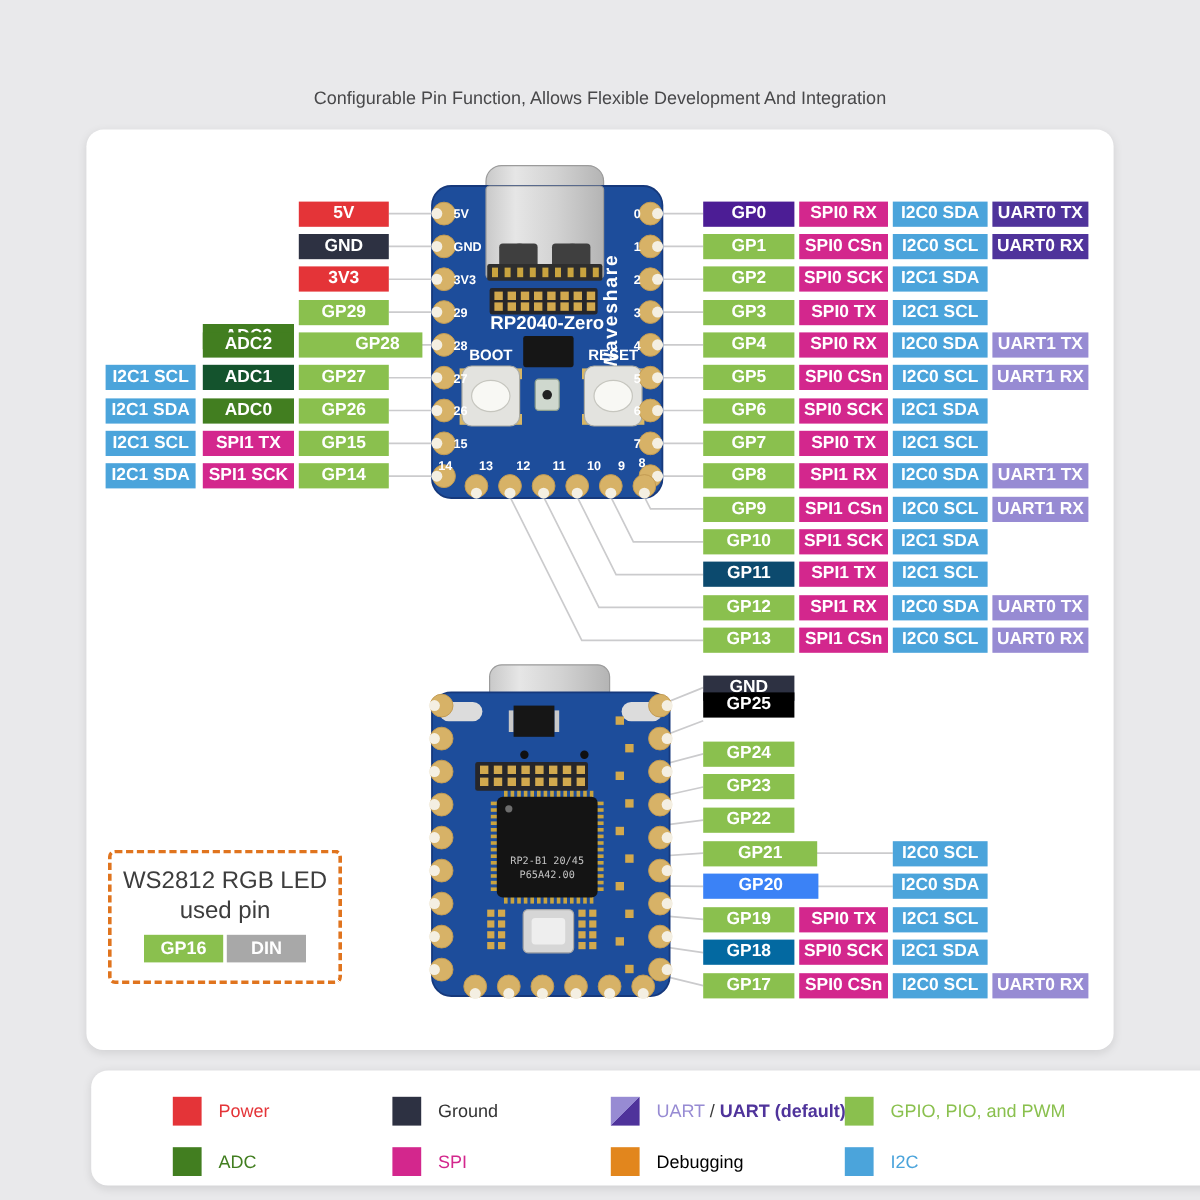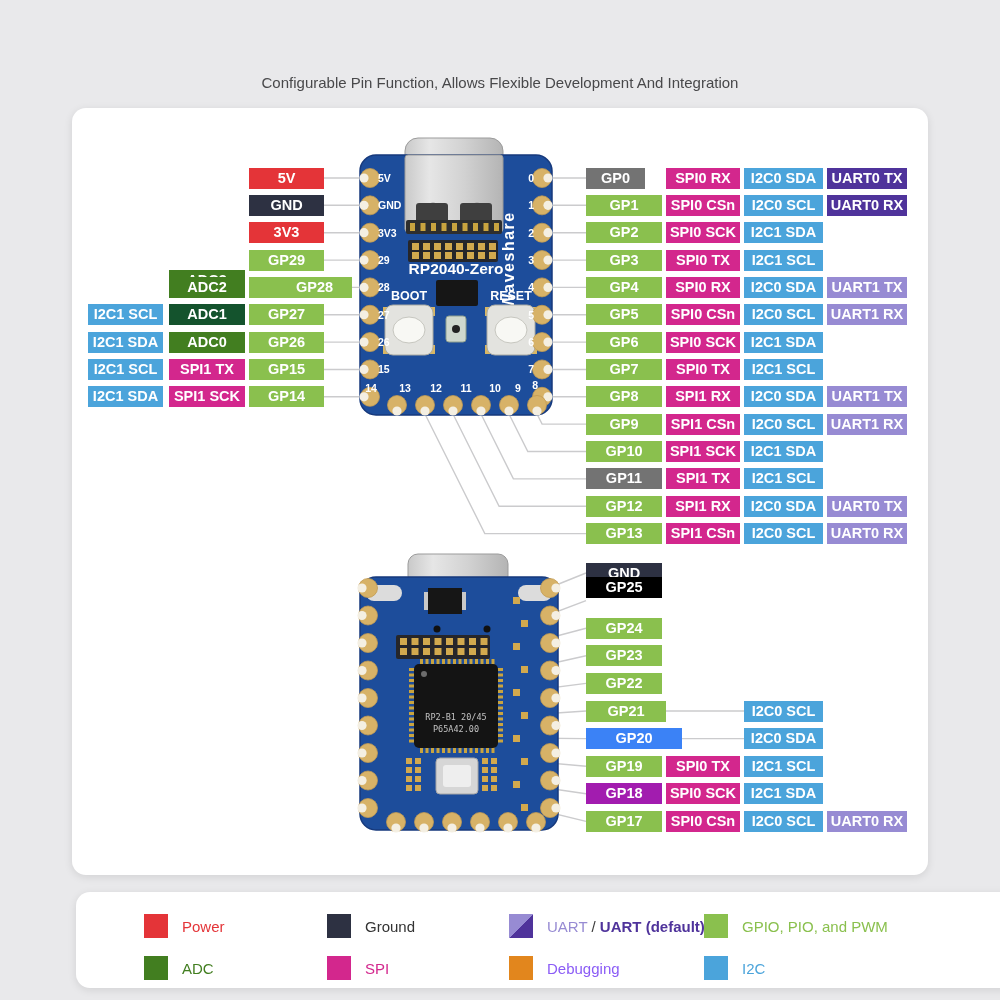--- a/index.html
+++ b/index.html
@@ -400,21 +400,21 @@
             <rect x="449" y="604" width="7" height="7"></rect>
             <rect x="441" y="627" width="7" height="7"></rect>
             <rect x="449" y="650" width="7" height="7"></rect>
             <rect x="441" y="673" width="7" height="7"></rect>
             <rect x="449" y="696" width="7" height="7"></rect>
           </g>
       </g>
     </svg>
 
     <div id="pin-layer">
-        <div class="pinbox" style="left: 514px; width: 59px; top: 59.5px; background: #737373;">GP0</div>
+        <div class="pinbox" style="left: 514px; width: 76px; top: 59.5px; background: #4c1d95;">GP0</div>
         <div class="pinbox" style="left: 594px; width: 74px; top: 59.5px; background: rgb(211, 39, 141);">SPI0 RX</div>
         <div class="pinbox" style="left: 672px; width: 79px; top: 59.5px; background: rgb(75, 164, 219);">I2C0 SDA</div>
         <div class="pinbox" style="left: 755px; width: 80px; top: 59.5px; background: rgb(79, 51, 155);">UART0 TX</div>
         <div class="pinbox" style="left: 514px; width: 76px; top: 86.85px; background: rgb(138, 192, 78);">GP1</div>
         <div class="pinbox" style="left: 594px; width: 74px; top: 86.85px; background: rgb(211, 39, 141);">SPI0 CSn</div>
         <div class="pinbox" style="left: 672px; width: 79px; top: 86.85px; background: rgb(75, 164, 219);">I2C0 SCL</div>
         <div class="pinbox" style="left: 755px; width: 80px; top: 86.85px; background: rgb(79, 51, 155);">UART0 RX</div>
         <div class="pinbox" style="left: 514px; width: 76px; top: 114.2px; background: rgb(138, 192, 78);">GP2</div>
         <div class="pinbox" style="left: 594px; width: 74px; top: 114.2px; background: rgb(211, 39, 141);">SPI0 SCK</div>
         <div class="pinbox" style="left: 672px; width: 79px; top: 114.2px; background: rgb(75, 164, 219);">I2C1 SDA</div>
@@ -439,21 +439,21 @@
         <div class="pinbox" style="left: 594px; width: 74px; top: 278.3px; background: rgb(211, 39, 141);">SPI1 RX</div>
         <div class="pinbox" style="left: 672px; width: 79px; top: 278.3px; background: rgb(75, 164, 219);">I2C0 SDA</div>
         <div class="pinbox" style="left: 755px; width: 80px; top: 278.3px; background: rgb(151, 139, 211);">UART1 TX</div>
         <div class="pinbox" style="left: 514px; width: 76px; top: 305.65px; background: rgb(138, 192, 78);">GP9</div>
         <div class="pinbox" style="left: 594px; width: 74px; top: 305.65px; background: rgb(211, 39, 141);">SPI1 CSn</div>
         <div class="pinbox" style="left: 672px; width: 79px; top: 305.65px; background: rgb(75, 164, 219);">I2C0 SCL</div>
         <div class="pinbox" style="left: 755px; width: 80px; top: 305.65px; background: rgb(151, 139, 211);">UART1 RX</div>
         <div class="pinbox" style="left: 514px; width: 76px; top: 333px; background: rgb(138, 192, 78);">GP10</div>
         <div class="pinbox" style="left: 594px; width: 74px; top: 333px; background: rgb(211, 39, 141);">SPI1 SCK</div>
         <div class="pinbox" style="left: 672px; width: 79px; top: 333px; background: rgb(75, 164, 219);">I2C1 SDA</div>
-        <div class="pinbox" style="left: 514px; width: 76px; top: 360.35px; background: #737373;">GP11</div>
+        <div class="pinbox" style="left: 514px; width: 76px; top: 360.35px; background: #0c4a6e;">GP11</div>
         <div class="pinbox" style="left: 594px; width: 74px; top: 360.35px; background: rgb(211, 39, 141);">SPI1 TX</div>
         <div class="pinbox" style="left: 672px; width: 79px; top: 360.35px; background: rgb(75, 164, 219);">I2C1 SCL</div>
         <div class="pinbox" style="left: 514px; width: 76px; top: 387.7px; background: rgb(138, 192, 78);">GP12</div>
         <div class="pinbox" style="left: 594px; width: 74px; top: 387.7px; background: rgb(211, 39, 141);">SPI1 RX</div>
         <div class="pinbox" style="left: 672px; width: 79px; top: 387.7px; background: rgb(75, 164, 219);">I2C0 SDA</div>
         <div class="pinbox" style="left: 755px; width: 80px; top: 387.7px; background: rgb(151, 139, 211);">UART0 TX</div>
         <div class="pinbox" style="left: 514px; width: 76px; top: 415.05px; background: rgb(138, 192, 78);">GP13</div>
         <div class="pinbox" style="left: 594px; width: 74px; top: 415.05px; background: rgb(211, 39, 141);">SPI1 CSn</div>
         <div class="pinbox" style="left: 672px; width: 79px; top: 415.05px; background: rgb(75, 164, 219);">I2C0 SCL</div>
         <div class="pinbox" style="left: 755px; width: 80px; top: 415.05px; background: rgb(151, 139, 211);">UART0 RX</div>
@@ -474,36 +474,44 @@
         <div class="pinbox" style="left: 16px; width: 75px; top: 250.95px; background: rgb(75, 164, 219);">I2C1 SCL</div>
         <div class="pinbox" style="left: 97px; width: 76px; top: 250.95px; background: rgb(211, 39, 141);">SPI1 TX</div>
         <div class="pinbox" style="left: 177px; width: 75px; top: 278.3px; background: rgb(138, 192, 78);">GP14</div>
         <div class="pinbox" style="left: 16px; width: 75px; top: 278.3px; background: rgb(75, 164, 219);">I2C1 SDA</div>
         <div class="pinbox" style="left: 97px; width: 76px; top: 278.3px; background: rgb(211, 39, 141);">SPI1 SCK</div>
         <div class="pinbox" style="left: 514px; width: 76px; top: 454.5px; background: rgb(45, 49, 66);">GND</div>
         <div class="pinbox" style="left: 514px; width: 76px; top: 469px; background: #000000;">GP25</div>
         <div class="pinbox" style="left: 514px; width: 76px; top: 509.7px; background: rgb(138, 192, 78);">GP24</div>
         <div class="pinbox" style="left: 514px; width: 76px; top: 537.3px; background: rgb(138, 192, 78);">GP23</div>
         <div class="pinbox" style="left: 514px; width: 76px; top: 564.9px; background: rgb(138, 192, 78);">GP22</div>
-        <div class="pinbox" style="left: 514px; width: 80px; top: 592.5px; background: rgb(138, 192, 78);">GP21</div>
+        <div class="pinbox" style="left: 514px; width: 95px; top: 592.5px; background: rgb(138, 192, 78);">GP21</div>
         <div class="pinbox" style="left: 672px; width: 79px; top: 592.5px; background: rgb(75, 164, 219);">I2C0 SCL</div>
         <div class="pinbox" style="left: 514px; width: 96px; top: 620.1px; background: #3b82f6;">GP20</div>
         <div class="pinbox" style="left: 672px; width: 79px; top: 620.1px; background: rgb(75, 164, 219);">I2C0 SDA</div>
         <div class="pinbox" style="left: 514px; width: 76px; top: 647.7px; background: rgb(138, 192, 78);">GP19</div>
         <div class="pinbox" style="left: 594px; width: 74px; top: 647.7px; background: rgb(211, 39, 141);">SPI0 TX</div>
         <div class="pinbox" style="left: 672px; width: 79px; top: 647.7px; background: rgb(75, 164, 219);">I2C1 SCL</div>
-        <div class="pinbox" style="left: 514px; width: 76px; top: 675.3px; background: #a21caf;">GP18</div>
+        <div class="pinbox" style="left: 514px; width: 76px; top: 675.3px; background: #0369a1;">GP18</div>
         <div class="pinbox" style="left: 594px; width: 74px; top: 675.3px; background: rgb(211, 39, 141);">SPI0 SCK</div>
         <div class="pinbox" style="left: 672px; width: 79px; top: 675.3px; background: rgb(75, 164, 219);">I2C1 SDA</div>
         <div class="pinbox" style="left: 514px; width: 76px; top: 702.9px; background: rgb(138, 192, 78);">GP17</div>
         <div class="pinbox" style="left: 594px; width: 74px; top: 702.9px; background: rgb(211, 39, 141);">SPI0 CSn</div>
         <div class="pinbox" style="left: 672px; width: 79px; top: 702.9px; background: rgb(75, 164, 219);">I2C0 SCL</div>
         <div class="pinbox" style="left: 755px; width: 80px; top: 702.9px; background: rgb(151, 139, 211);">UART0 RX</div>
       </div>
 
+    <div class="ws-box">
+      <div class="ws-line ws-line1">WS2812 RGB LED</div>
+      <div class="ws-line">used pin</div>
+      <div class="ws-pins" id="ws-pins">
+          <div class="ws-chip" style="background: rgb(138, 192, 78);">GP16</div>
+          <div class="ws-chip" style="background: rgb(168, 168, 168);">DIN</div>
+        </div>
+    </div>
   </div>
 
   <div class="card" id="legend-card">
       <div class="legend-item" style="left: 68px; top: 22px;">
         <div class="legend-swatch" style="background: rgb(228, 52, 56);"></div>
         <div class="legend-label" style="color: rgb(228, 52, 56);">Power</div>
       </div>
       <div class="legend-item" style="left: 251px; top: 22px;">
         <div class="legend-swatch" style="background: rgb(45, 49, 66);"></div>
         <div class="legend-label" style="color: rgb(51, 51, 51);">Ground</div>
@@ -519,20 +527,20 @@
       <div class="legend-item" style="left: 68px; top: 64px;">
         <div class="legend-swatch" style="background: rgb(66, 126, 32);"></div>
         <div class="legend-label" style="color: rgb(66, 126, 32);">ADC</div>
       </div>
       <div class="legend-item" style="left: 251px; top: 64px;">
         <div class="legend-swatch" style="background: rgb(211, 39, 141);"></div>
         <div class="legend-label" style="color: rgb(211, 39, 141);">SPI</div>
       </div>
       <div class="legend-item" style="left: 433px; top: 64px;">
         <div class="legend-swatch" style="background: rgb(226, 134, 29);"></div>
-        <div class="legend-label" style="color: #8b5cf6;">Debugging</div>
+        <div class="legend-label" style="color: #000000;">Debugging</div>
       </div>
       <div class="legend-item" style="left: 628px; top: 64px; text-align: center;">
         <div class="legend-swatch" style="background: rgb(75, 164, 219);"></div>
         <div class="legend-label" style="color: rgb(75, 164, 219);">I2C</div>
       </div>
     </div>
 </div>
 
 </body></html>

